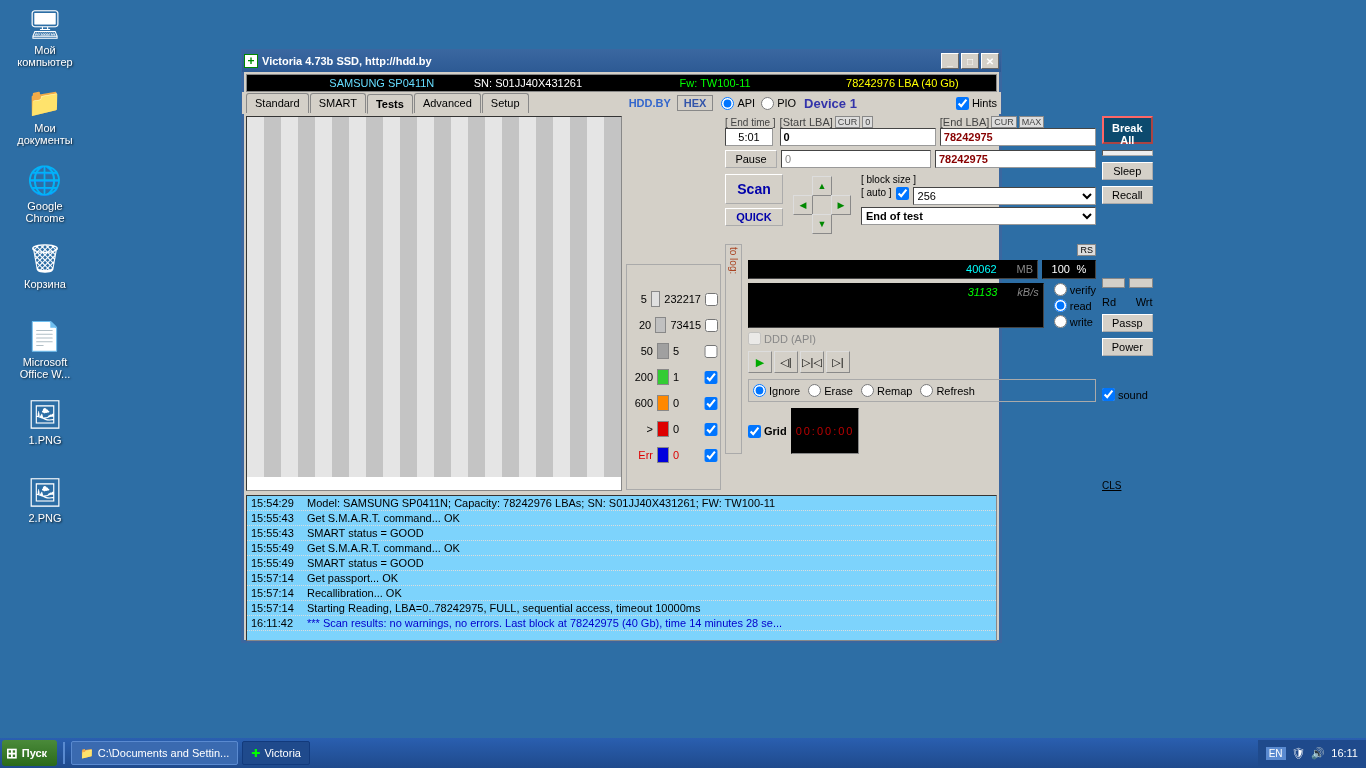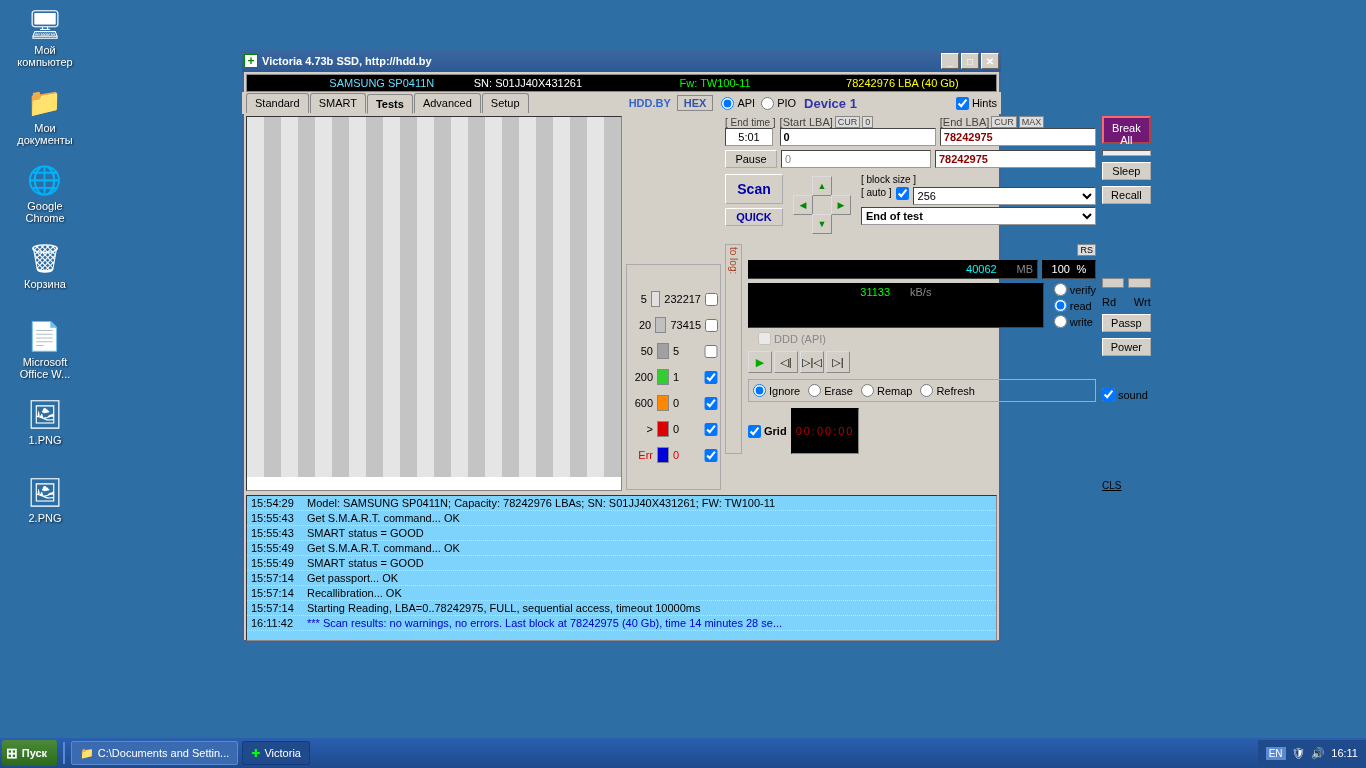--- a/index.html
+++ b/index.html
@@ -57,21 +57,21 @@
 .btn.small { padding: 2px 6px; font-size: 11px; }
 
 .navpad { width: 58px; height: 58px; position: relative; margin: 2px 4px; }
 .navbtn { position: absolute; width: 20px; height: 20px; border: 1px outset #ddd; background: #d4d0c8; cursor: pointer; display: flex; align-items: center; justify-content: center; color: #080; font-size: 9px; }
 .lcd { background: #000; color: #0ff; padding: 2px 4px; font-family: monospace; font-size: 11px; border: 1px inset #444; }
 .lcd.g { color: #0f0; }
 .radio-v { display: flex; flex-direction: column; gap: 3px; margin-left: 6px; }
 
 .sidepanel { display: flex; flex-direction: column; gap: 6px; width: 66px; padding: 2px; }
 .sidepanel .btn { width: 100%; }
-.breakbtn { background: #701a75; color: #fff; font-weight: normal; height: 28px; border: 2px outset #f66; }
+.breakbtn { background: #0c4a6e; color: #fff; font-weight: bold; height: 28px; border: 2px outset #f66; }
 .mini-indic { display: flex; justify-content: space-between; gap: 4px; margin: 2px 0; }
 .mini-indic div { flex: 1; height: 10px; border: 1px solid #888; background: #d4d0c8; text-align: center; font-size: 9px; line-height: 14px; }
 
 .logarea { height: 146px; margin: 2px 4px; border: 1px inset #888; background: #7dd3fc; overflow: hidden; }
 .logrow { display: flex; padding: 1px 4px; border-bottom: 1px dotted #ddd; }
 .logrow .t { width: 56px; } .logrow .m { flex: 1; }
 .logrow.blue .m { color: #00c; }
 
 
 .taskbar { position: absolute; bottom: 0; left: 0; right: 0; height: 30px; background: linear-gradient(#2a5fb0,#1f4a8c); display: flex; align-items: center; }
@@ -724,37 +724,37 @@
           <div style="writing-mode:vertical-rl;color:#a42;font-size:10px;border:1px solid #aaa;padding:2px;">to log:</div>
           <div style="display:flex;flex-direction:column;gap:4px;flex:1;">
             <div style="display:flex;gap:4px;align-items:center;">
               <span class="smbtn" style="margin-left:auto;">RS</span>
             </div>
             <div style="display:flex;gap:4px;">
               <div class="lcd" style="flex:1;text-align:right;"><span>40062</span>&nbsp;&nbsp;&nbsp;<span style="color:#888">MB</span></div>
               <div class="lcd" style="width:54px;text-align:center;color:#fff;"><span>100</span> <span>%</span></div>
             </div>
             <div style="display:flex;gap:4px;">
-              <div class="lcd g" style="flex:1;text-align:center;"><span>31133</span>&nbsp;&nbsp;&nbsp;<span style="color:#888">kB/s</span></div>
+              <div class="lcd g" style="flex:1;text-align:right;font-style:italic;"><span>31133</span>&nbsp;&nbsp;&nbsp;<span style="color:#888">kB/s</span></div>
               <div class="radio-v">
                 <label class="chk">
                     <input type="radio" name="mode" style="">
                     <span>verify</span>
                   </label>
                 <label class="chk">
                     <input type="radio" name="mode" checked="" style="">
                     <span>read</span>
                   </label>
                 <label class="chk">
                     <input type="radio" name="mode" style="">
                     <span>write</span>
                   </label>
               </div>
             </div>
-            <label class="chk" style="color:#888;margin-left:10px;">
+            <label class="chk" style="color:#888;">
                 <input type="checkbox" disabled="" style="">
                 <span>DDD (API)</span>
               </label>
             <div class="playback">
               <div class="arrow-btn" style="color:#0a0;">▶</div>
               <div class="arrow-btn">◁|</div>
               <div class="arrow-btn">▷|◁</div>
               <div class="arrow-btn">▷|</div>
             </div>
             <div style="display:flex;gap:8px;flex-wrap:wrap;border:1px solid #aaa;padding:4px;">

